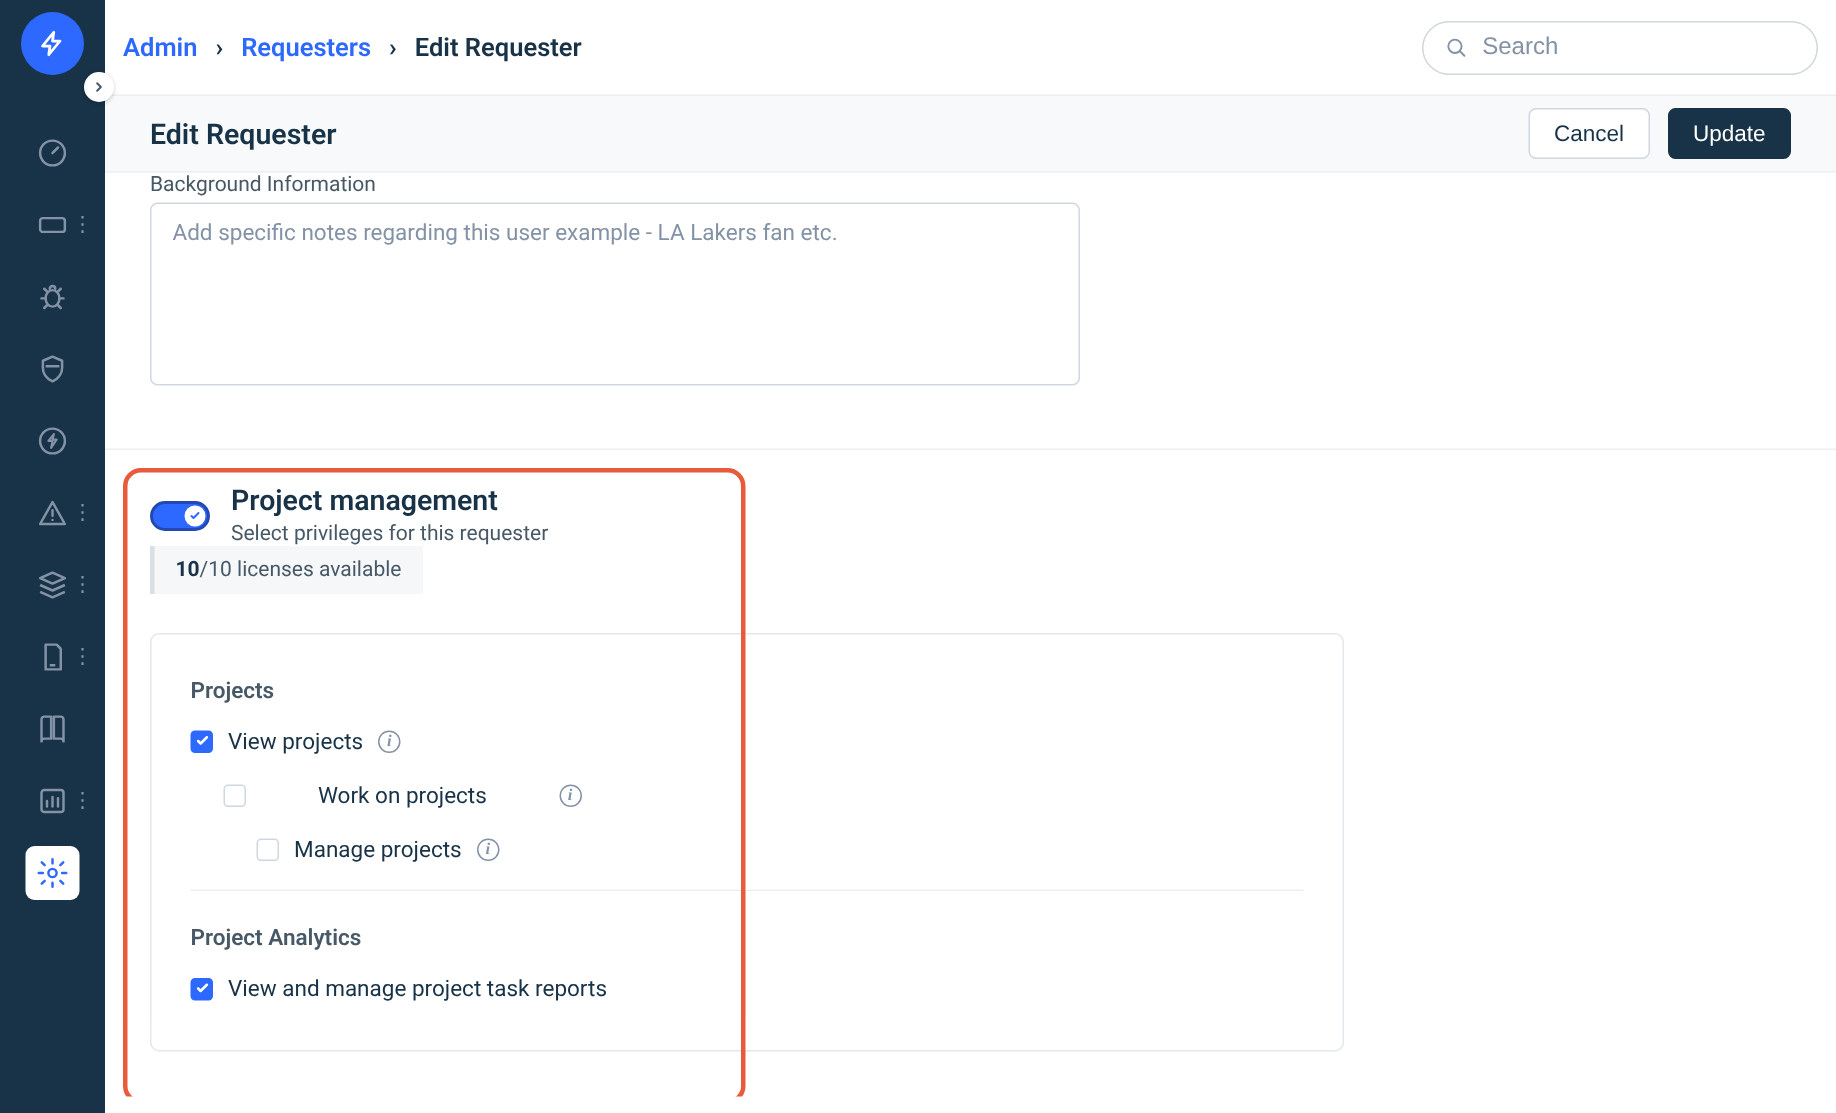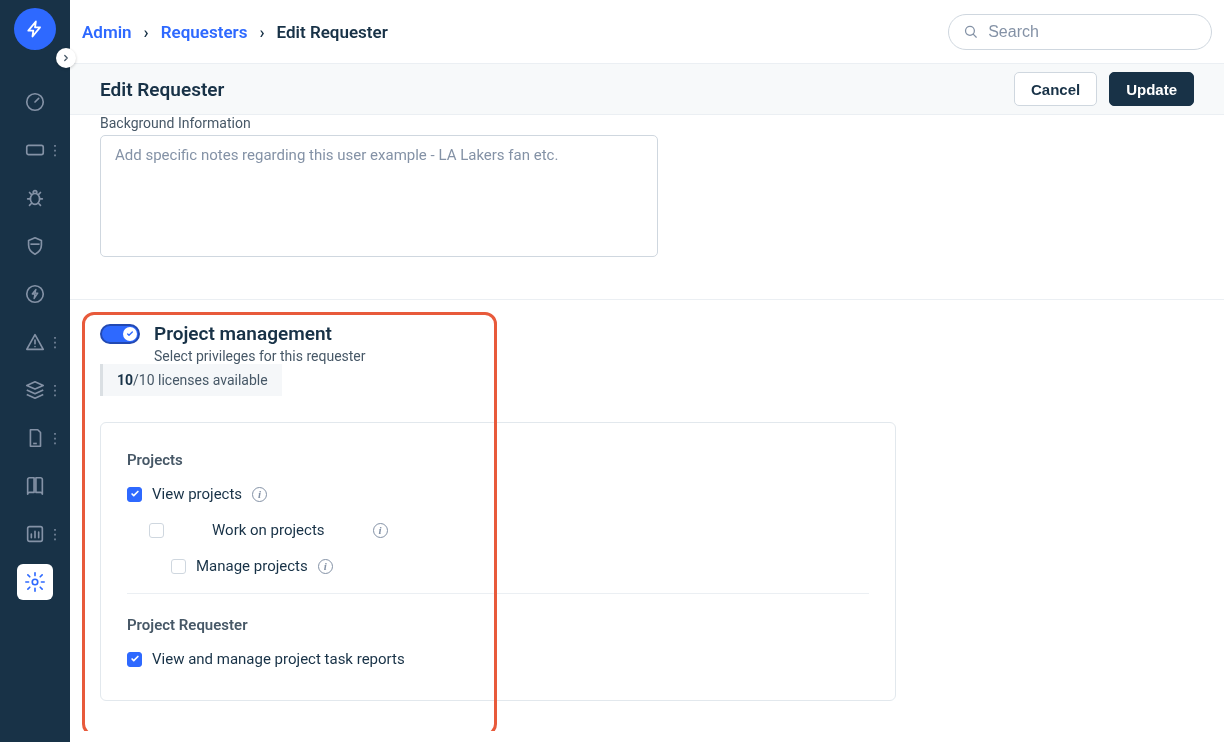--- a/index.html
+++ b/index.html
@@ -27,38 +27,38 @@
     .crumb-current { color: #183247; }
     .topbar-spacer { flex: 1; }
     .search { height: 36px; border: 1px solid #cfd7df; border-radius: 20px; display: flex; align-items: center; padding: 0 14px; min-width: 200px; gap: 10px; color: #8492a6; }
     .search input { border: none; outline: none; font-size: 16px; color: #475867; background: transparent; width: 100%; }
     .search input::placeholder { color: #8492a6; }
     
     
     .subheader { height: 52px; background: #f7f9fa; border-top: 1px solid #ebeff3; border-bottom: 1px solid #ebeff3; display: flex; align-items: center; padding: 0 30px; }
     .page-title { font-size: 19px; font-weight: 600; }
     .subheader-actions { margin-left: auto; display: flex; gap: 12px; }
-    .btn { height: 34px; padding: 0 16px; border-radius: 5px; font-size: 15px; font-weight: 700; cursor: pointer; display: inline-flex; align-items: center; }
+    .btn { height: 34px; padding: 0 16px; border-radius: 5px; font-size: 15px; font-weight: 400; cursor: pointer; display: inline-flex; align-items: center; }
     .btn-secondary { background: #fff; border: 1px solid #cfd7df; color: #183247; }
     .btn-primary { background: #183247; border: 1px solid #183247; color: #fff; }
     
     
     .content { padding: 0 30px 30px 30px; overflow: hidden; }
     .field-label { font-size: 14px; color: #475867; margin-bottom: 4px; }
-    .textarea { width: 558px; height: 122px; border: 1px solid #cfd7df; border-radius: 5px; padding: 10px 14px; font-size: 15px; color: #475867; resize: none; font-family: inherit; }
+    .textarea { width: 620px; height: 122px; border: 1px solid #cfd7df; border-radius: 5px; padding: 10px 14px; font-size: 15px; color: #475867; resize: none; font-family: inherit; }
     .textarea::placeholder { color: #8492a6; }
     
     .divider { border-top: 1px solid #ebeff3; margin: 38px -30px 0 -30px; }
     
     
     .highlight-box { border: 3px solid #e85a3b; border-radius: 12px; padding: 18px 0 20px 18px; margin-top: 4px; margin-left: -18px; width: 415px; position: absolute; pointer-events: none; }
     .highlight-wrap { position: relative; }
     
     .pm-section { padding-top: 22px; }
-    .pm-header { display: flex; gap: 14px; align-items: flex-start; }
+    .pm-header { display: flex; gap: 14px; align-items: center; }
     .toggle { width: 40px; height: 20px; border: 2px solid #2249b3; border-radius: 12px; position: relative; background: #2e69ff; cursor: pointer; margin-top: 2px; flex-shrink: 0; }
     .toggle-knob { position: absolute; right: 1px; top: 1px; width: 14px; height: 14px; border-radius: 50%; background: #fff; display: flex; align-items: center; justify-content: center; }
     .pm-title { font-size: 19px; font-weight: 600; margin-bottom: 3px; }
     .pm-sub { font-size: 14px; color: #475867; }
     
     .license-badge { display: inline-block; background: #f5f7f9; border-left: 3px solid #dadfe3; padding: 8px 14px; font-size: 14px; color: #475867; margin-bottom: 26px; }
     .license-badge b { font-weight: 700; color: #183247; }
     
     .perm-card { border: 1px solid #e2e8ed; border-radius: 6px; width: 796px; padding: 28px 26px 14px 26px; }
     .perm-group-title { font-size: 15px; font-weight: 600; color: #475867; margin-bottom: 16px; }
@@ -254,21 +254,21 @@
             </div>
 
             <div class="perm-row indent2">
               <div class="checkbox"></div>
               <span>Manage projects</span>
               <span class="info-icon">i</span>
             </div>
 
             <div class="perm-div"></div>
 
-            <div class="perm-group-title">Project Requester</div>
+            <div class="perm-group-title">Project Analytics</div>
 
             <div class="perm-row">
               <div class="checkbox checked">
                 <svg width="10" height="10" viewBox="0 0 24 24" fill="none">
                     <path d="M5 12l4 4 10-10" stroke="#fff" stroke-width="4" stroke-linecap="round" stroke-linejoin="round"></path>
                   </svg>
               </div>
               <span>View and manage project task reports</span>
             </div>
           </div>

